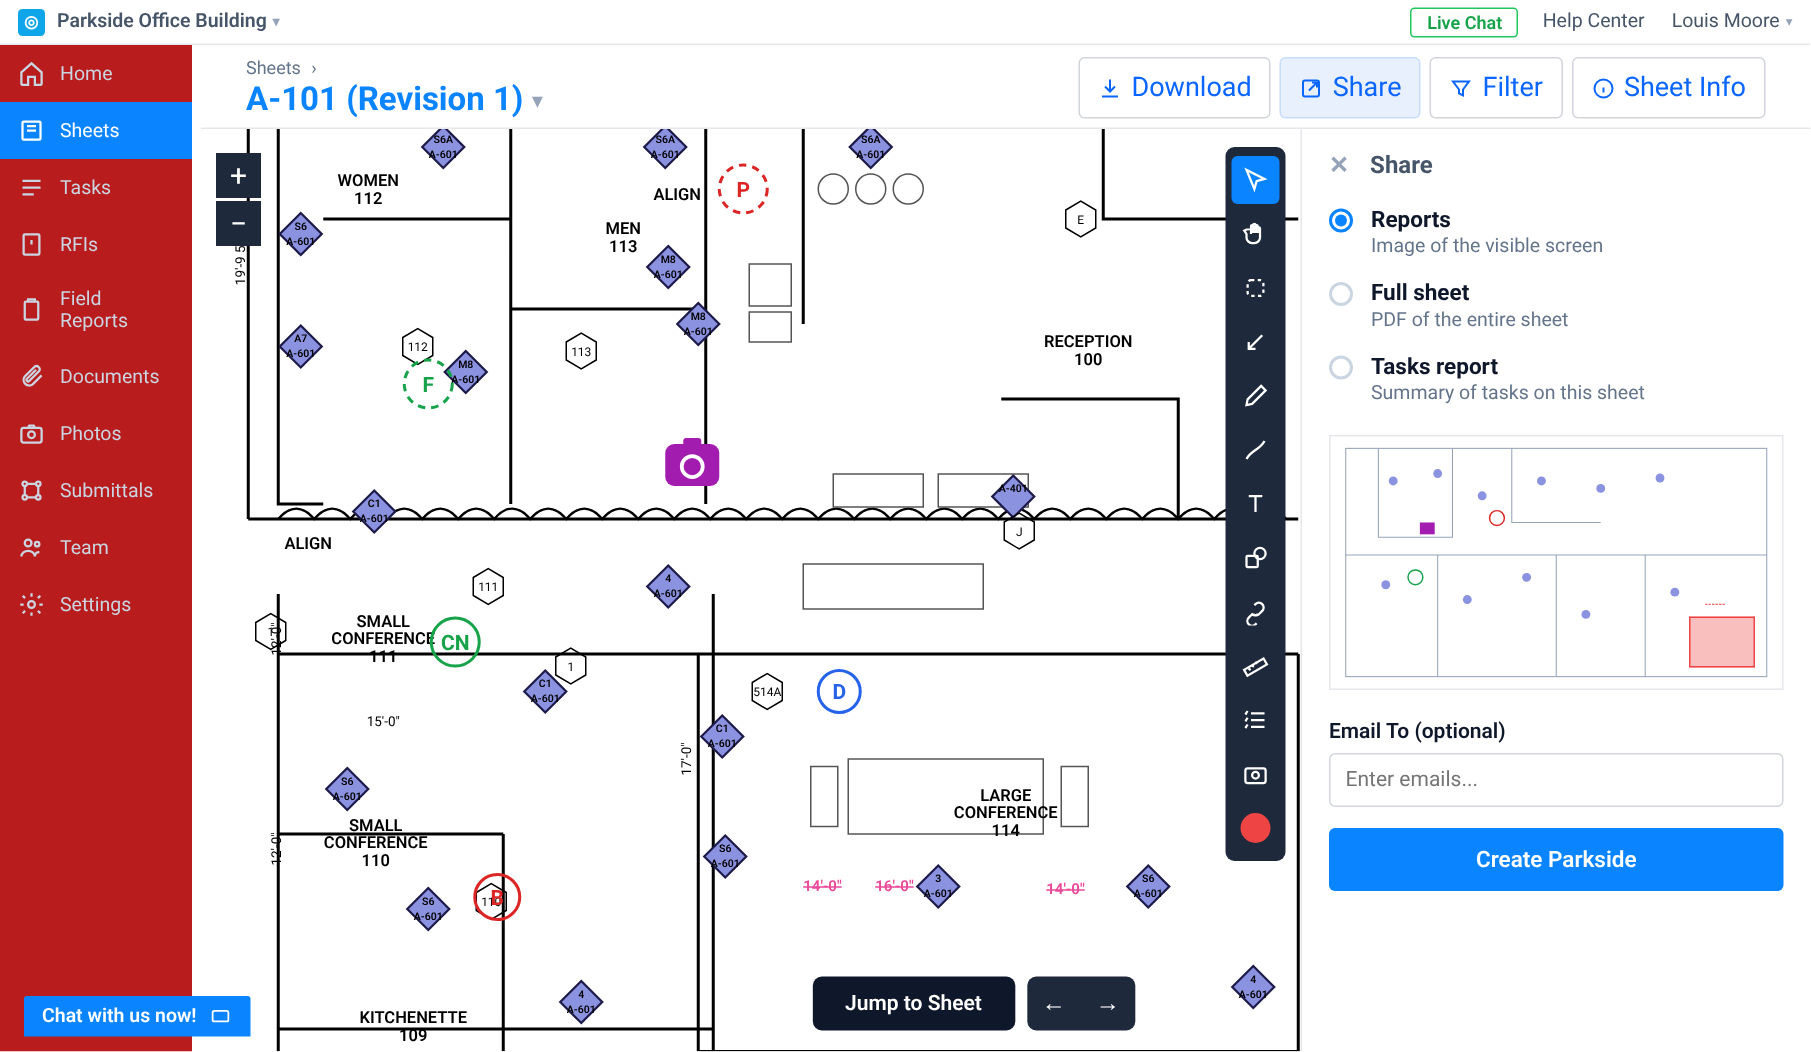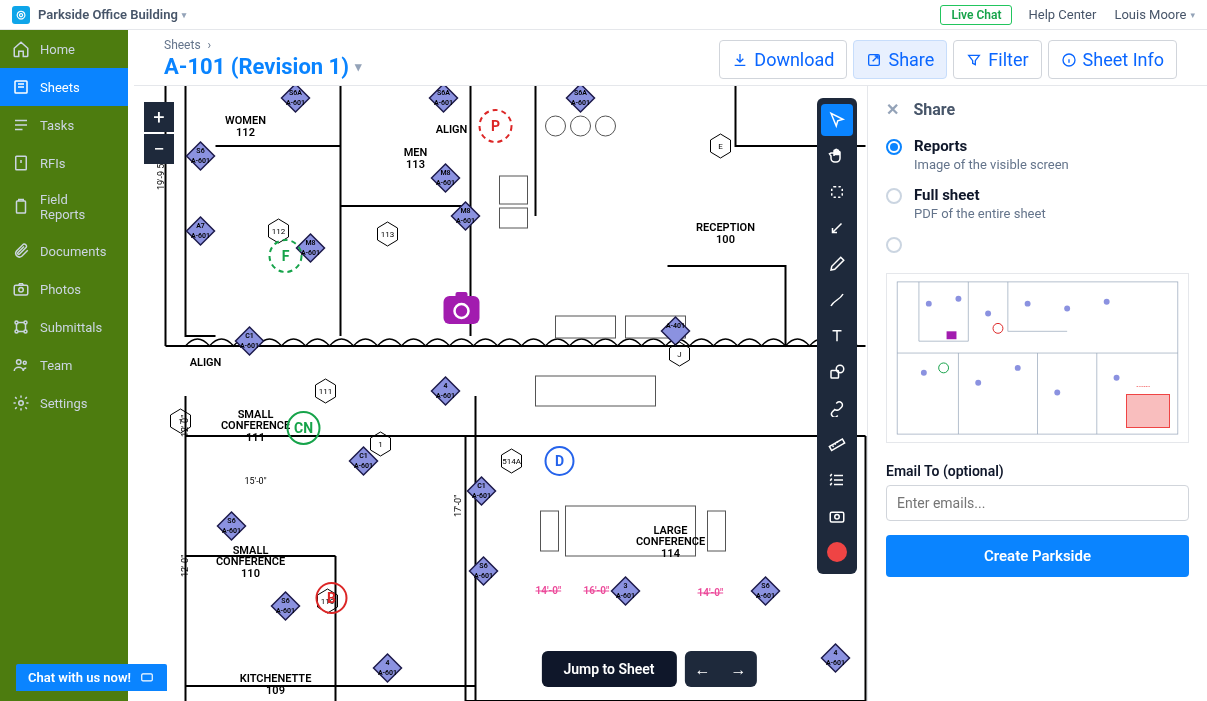--- a/index.html
+++ b/index.html
@@ -8,31 +8,31 @@
 
 .topbar{height:30px;border-bottom:1px solid #e5e7eb;display:flex;align-items:center;padding:0 12px;font-size:13px;color:#475569}
 .topbar .logo{width:18px;height:18px;background:#0ea5e9;border-radius:3px;margin-right:8px;display:flex;align-items:center;justify-content:center;color:#fff;font-size:11px;font-weight:700}
 .topbar .proj{display:flex;align-items:center;gap:4px;font-weight:600}
 .topbar .spacer{flex:1}
 .topbar .livechat{border:1px solid #22c55e;color:#16a34a;padding:2px 10px;border-radius:3px;font-size:12px;font-weight:600;margin-right:16px}
 .topbar .helpc{margin-right:18px}
 .topbar .user{display:flex;align-items:center;gap:4px}
 
 
-.sidebar{position:absolute;left:0;top:30px;bottom:0;width:128px;background:#4d7c0f;color:#cbd5e1;font-size:13px}
+.sidebar{position:absolute;left:0;top:30px;bottom:0;width:128px;background:#b91c1c;color:#cbd5e1;font-size:13px}
 .sidebar .item{display:flex;align-items:center;padding:10px 12px;gap:10px;cursor:pointer}
 .sidebar .item.active{background:#0a84ff;color:#fff}
 .sidebar .item svg,.sidebar .item .ico{width:18px;height:18px;flex-shrink:0}
 
 
 .chatbtn{position:absolute;left:16px;bottom:10px;background:#0a84ff;color:#fff;padding:6px 12px;border-radius:2px 2px 0 0;font-size:13px;font-weight:600;display:flex;align-items:center;gap:8px;z-index:50}
 
 
 .main{position:absolute;left:134px;right:0;top:30px;bottom:0;display:flex;flex-direction:column}
-.header{padding:8px 30px 6px;border-bottom:1px solid #e5e7eb;display:flex;align-items:flex-end;justify-content:space-between}
+.header{padding:8px 30px 6px;border-bottom:1px solid #e5e7eb;display:flex;justify-content:space-between}
 .header .crumbs{font-size:12px;color:#64748b}
 .header .title{font-size:22px;font-weight:700;color:#0a84ff;display:flex;align-items:center;gap:6px;margin-top:2px}
 .header .tools{display:flex;gap:6px}
 .tbtn{border:1px solid #d1d5db;background:#fff;color:#334155;padding:8px 12px;border-radius:4px;font-size:18px;display:flex;align-items:center;gap:6px;cursor:pointer}
 .tbtn.blue{color:#0a66ff}
 .tbtn.active{background:#e8f0fe;border-color:#c7ddfb;color:#0a66ff}
 
 
 .canvas{flex:1;position:relative;overflow:hidden;background:#fff}
 .blueprint{position:absolute;left:0;top:0;right:340px;bottom:0}
@@ -487,20 +487,24 @@
         </div>
         <div class="radrow">
           <div class="radio"></div>
           <div>
               <div class="rtitle">Full sheet</div>
               <div class="rdesc">PDF of the entire sheet</div>
             </div>
         </div>
         <div class="radrow">
           <div class="radio"></div>
+          <div>
+              <div class="rtitle">Tasks report</div>
+              <div class="rdesc">Summary of tasks on this sheet</div>
+            </div>
         </div>
       </div>
 
       <div class="thumb">
         <svg width="100%" height="100%" viewBox="0 0 300 170">
           <g stroke="#94a3b8" stroke-width="0.7" fill="none">
             <rect x="8" y="8" width="284" height="154"></rect>
             <path d="M30 8v60h50v-60M120 8v50h60M8 80h284M70 80v82M150 80v82M210 80v82"></path>
           </g>
           <g fill="#8b92e0">

